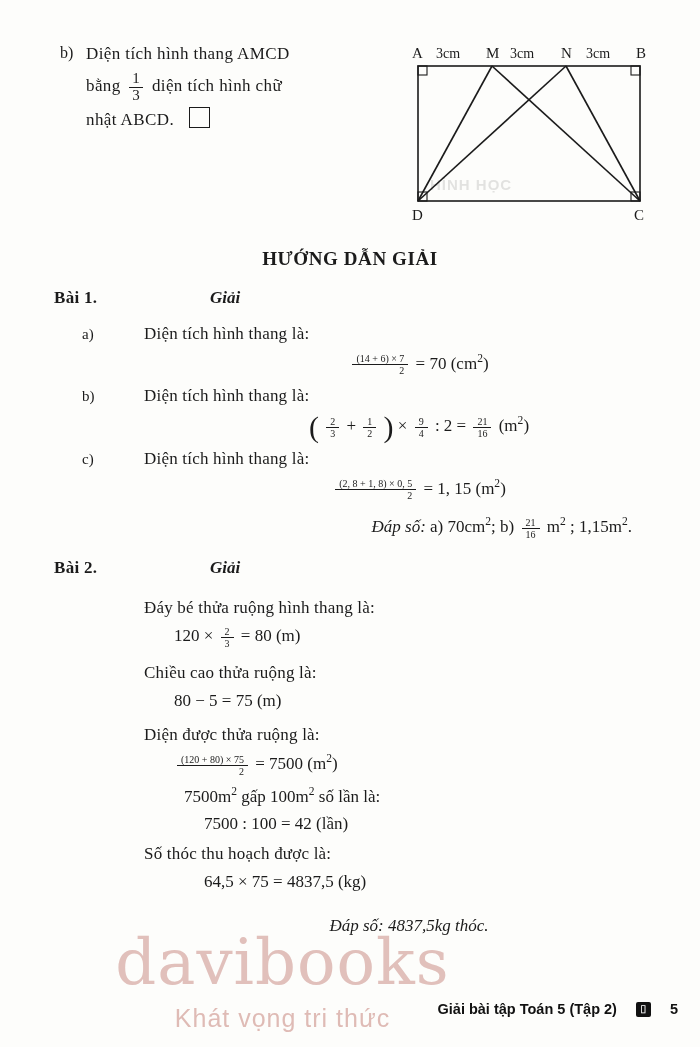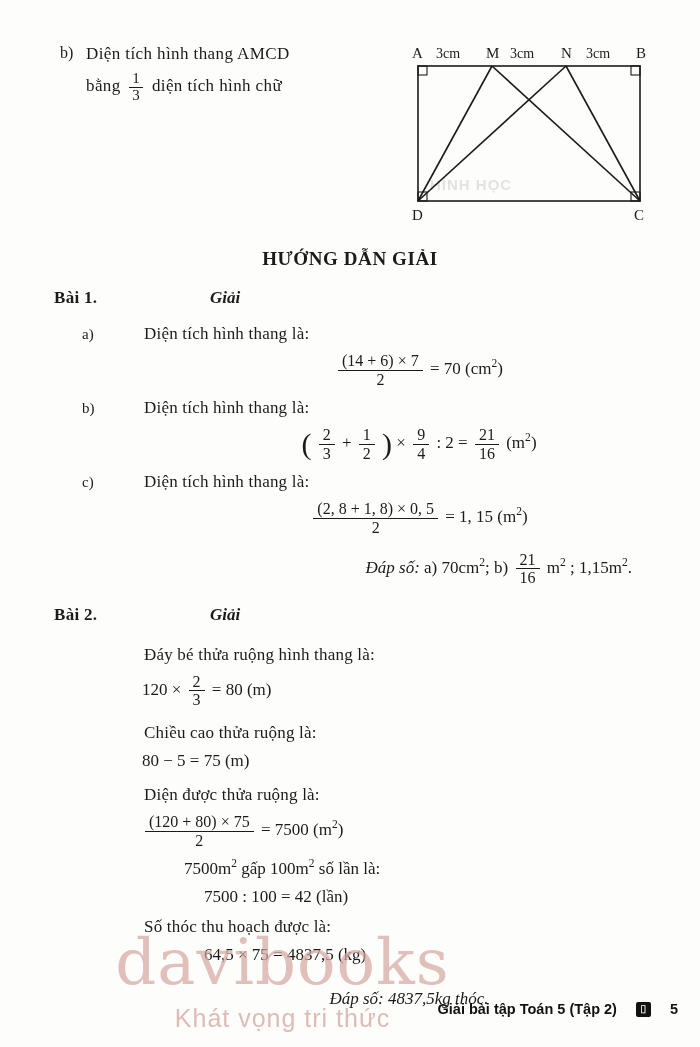--- a/index.html
+++ b/index.html
@@ -138,45 +138,45 @@
     margin-left: 130px;
   }
   .indent-text {
     margin-left: 90px;
     margin-top: 14px;
     font-size: 17px;
     letter-spacing: .2px;
   }
   .center-eq {
     margin-top: 8px;
-    margin-left: 88px;
+    margin-left: 120px;
     font-size: 17px;
   }
   .dapso {
     margin-top: 14px;
     text-align: right;
     padding-right: 22px;
     font-size: 17px;
   }
   .dapso-italic { font-style: italic; }
   .dapso-center {
     margin-top: 24px;
     text-align: center;
     font-size: 17px;
     padding-left: 110px;
   }
 
   
   .efrac {
     display: inline-block;
     vertical-align: middle;
-    text-align: center;
+    text-align: right;
     margin: 0 3px;
     line-height: 1.1;
-    font-size: 16px;
+    font-size: 10px;
   }
   .efrac .num { display: block; padding: 0 4px; }
   .efrac .den { display: block; border-top: 1.3px solid #1b1b1b; padding: 0 4px; }
 
   .bigparen {
     display: inline-block;
     font-size: 30px;
     vertical-align: middle;
     line-height: .8;
     font-family: "Liberation Serif", serif;
@@ -258,20 +258,27 @@
       <span class="tb-label"></span>
       <span class="tb-text">
         <span>bằng</span>
         <span class="frac">
           <span class="num">1</span>
           <span class="den">3</span>
         </span>
         <span>diện tích hình chữ</span>
       </span>
     </div>
+    <div class="tb-row">
+      <span class="tb-label"></span>
+      <span class="tb-text">
+        <span>nhật ABCD.</span>
+        <span class="answer-box"></span>
+      </span>
+    </div>
   </div>
 
   <div class="ghost">HÌNH HỌC</div>
 
   <div class="figure">
     <svg class="fig-svg" width="270" height="190" viewBox="0 0 270 190">
 
       <rect x="20" y="26" width="222" height="135" fill="none" stroke="#1b1b1b" stroke-width="1.6"></rect>
 
       <rect x="20" y="26" width="9" height="9" fill="none" stroke="#1b1b1b" stroke-width="1.1"></rect>

